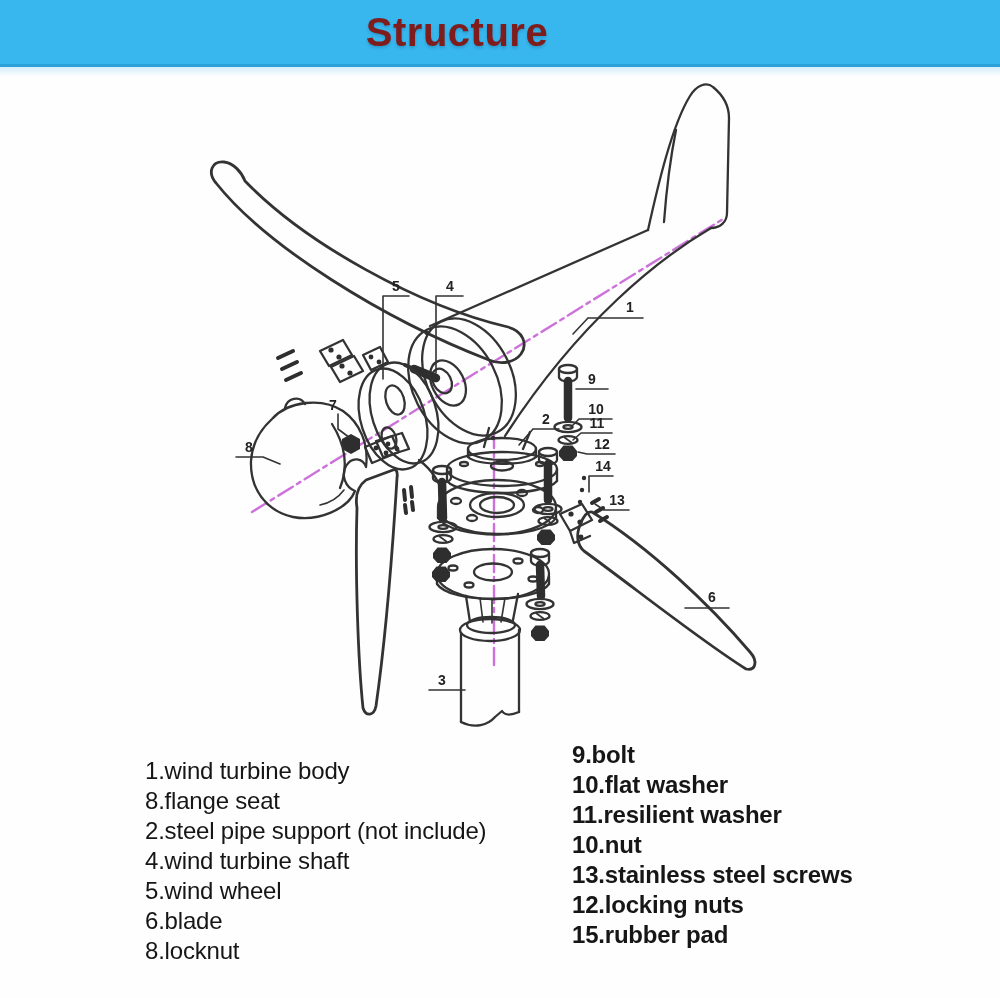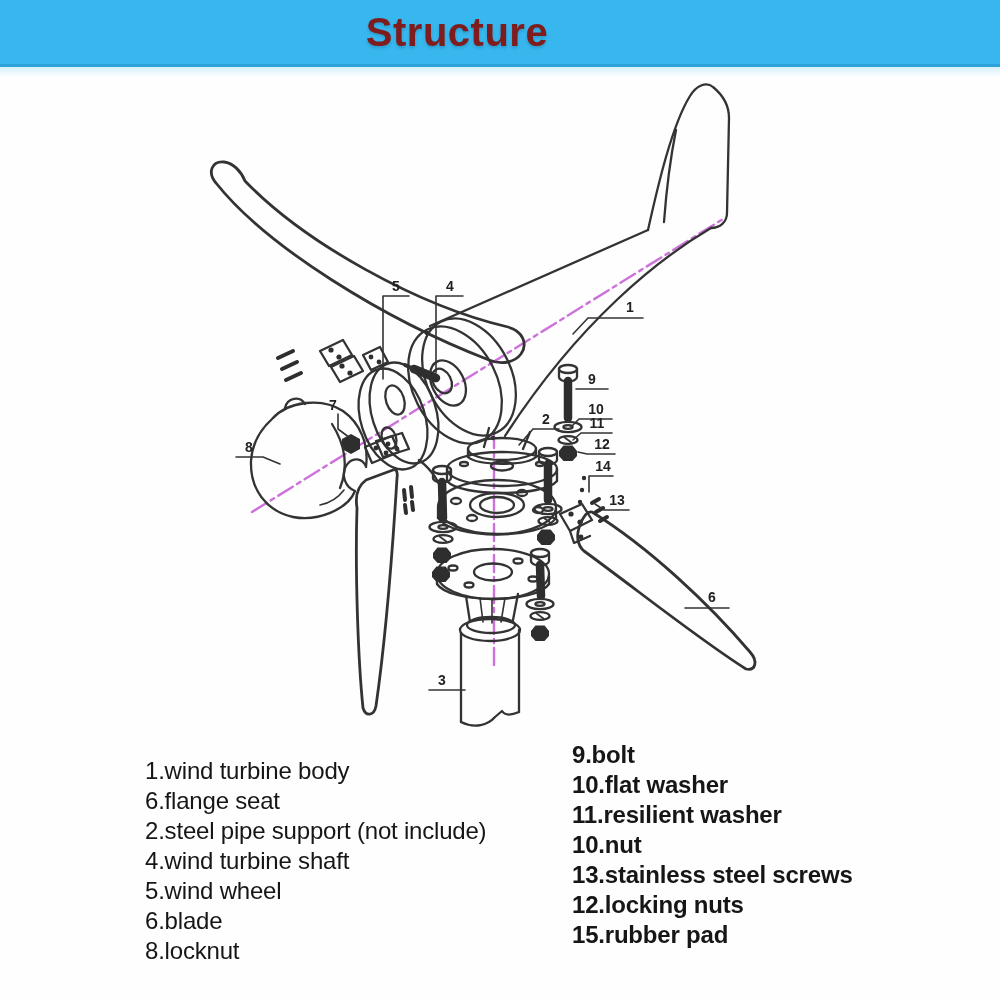--- a/index.html
+++ b/index.html
@@ -271,21 +271,21 @@
       <text x="597" y="428">11</text>
       <text x="602" y="449">12</text>
       <text x="617" y="505">13</text>
       <text x="603" y="471">14</text>
     </g>
   </svg>
 
   <div class="legend">
     <ul class="col-left">
       <li>1.wind turbine body</li>
-      <li>6.flange seat</li>
+      <li>8.flange seat</li>
       <li>2.steel pipe support (not include)</li>
       <li>4.wind turbine shaft</li>
       <li>5.wind wheel</li>
       <li>6.blade</li>
       <li>8.locknut</li>
     </ul>
     <ul class="col-right">
       <li>9.bolt</li>
       <li>10.flat washer</li>
       <li>11.resilient washer</li>

